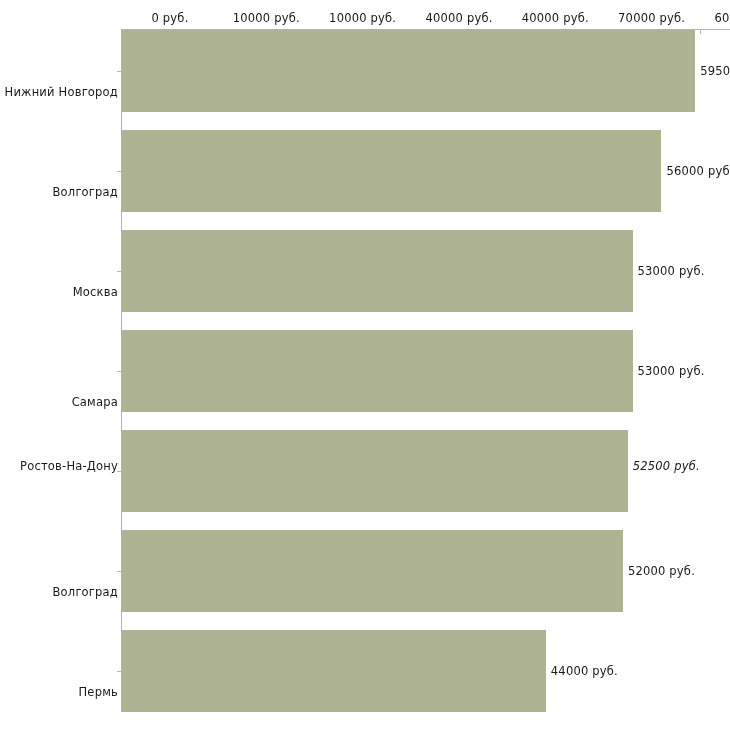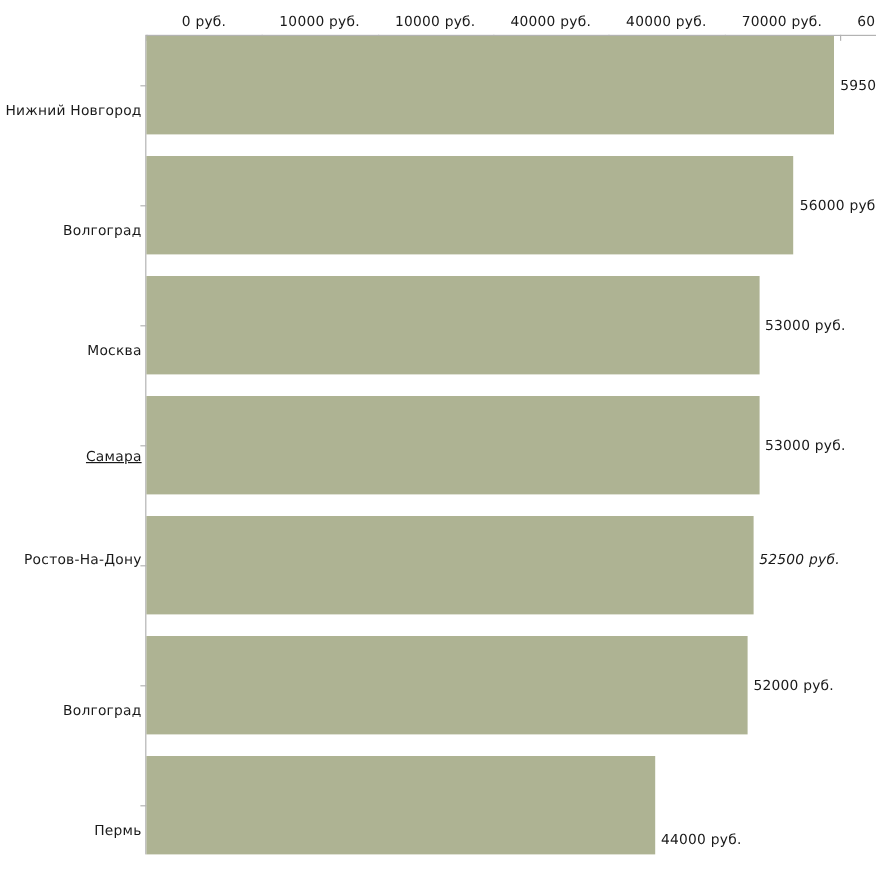--- a/index.html
+++ b/index.html
@@ -119,21 +119,21 @@
     </div>
 
   <div id="yaxis-layer">
       <div class="ytick" style="top: 71px;"></div>
       <div class="ytick-label" style="top: 71px;">Нижний Новгород</div>
       <div class="ytick" style="top: 171px;"></div>
       <div class="ytick-label" style="top: 171px;">Волгоград</div>
       <div class="ytick" style="top: 271px;"></div>
       <div class="ytick-label" style="top: 271px;">Москва</div>
       <div class="ytick" style="top: 371px;"></div>
-      <div class="ytick-label" style="top: 359px; text-decoration: underline;">Самара</div>
+      <div class="ytick-label" style="top: 381px;">Самара</div>
       <div class="ytick" style="top: 471px;"></div>
       <div class="ytick-label" style="top: 445px;">Ростов-На-Дону</div>
       <div class="ytick" style="top: 571px;"></div>
       <div class="ytick-label" style="top: 571px;">Волгоград</div>
       <div class="ytick" style="top: 671px;"></div>
       <div class="ytick-label" style="top: 671px;">Пермь</div>
     </div>
 
   <div id="bars-layer">
       <div class="bar" style="top: 30px; width: 573.163px; height: 82px; background: rgb(174, 179, 147);"></div>
@@ -142,16 +142,16 @@
       <div class="bar-value-label" style="left: 666.448px; top: 171px;">56000 руб.</div>
       <div class="bar" style="top: 230px; width: 510.549px; height: 82px; background: rgb(174, 179, 147);"></div>
       <div class="bar-value-label" style="left: 637.549px; top: 271px;">53000 руб.</div>
       <div class="bar" style="top: 330px; width: 510.549px; height: 82px; background: rgb(174, 179, 147);"></div>
       <div class="bar-value-label" style="left: 637.549px; top: 371px;">53000 руб.</div>
       <div class="bar" style="top: 430px; width: 505.732px; height: 82px; background: rgb(174, 179, 147);"></div>
       <div class="bar-value-label" style="left: 632.732px; top: 466px; font-style: italic;">52500 руб.</div>
       <div class="bar" style="top: 530px; width: 500.916px; height: 82px; background: rgb(174, 179, 147);"></div>
       <div class="bar-value-label" style="left: 627.916px; top: 571px;">52000 руб.</div>
       <div class="bar" style="top: 630px; width: 423.852px; height: 82px; background: rgb(174, 179, 147);"></div>
-      <div class="bar-value-label" style="left: 550.852px; top: 671px; margin-top: 28px;">44000 руб.</div>
+      <div class="bar-value-label" style="left: 550.852px; top: 671px;">44000 руб.</div>
     </div>
 
 </div>
 
 </body></html>

